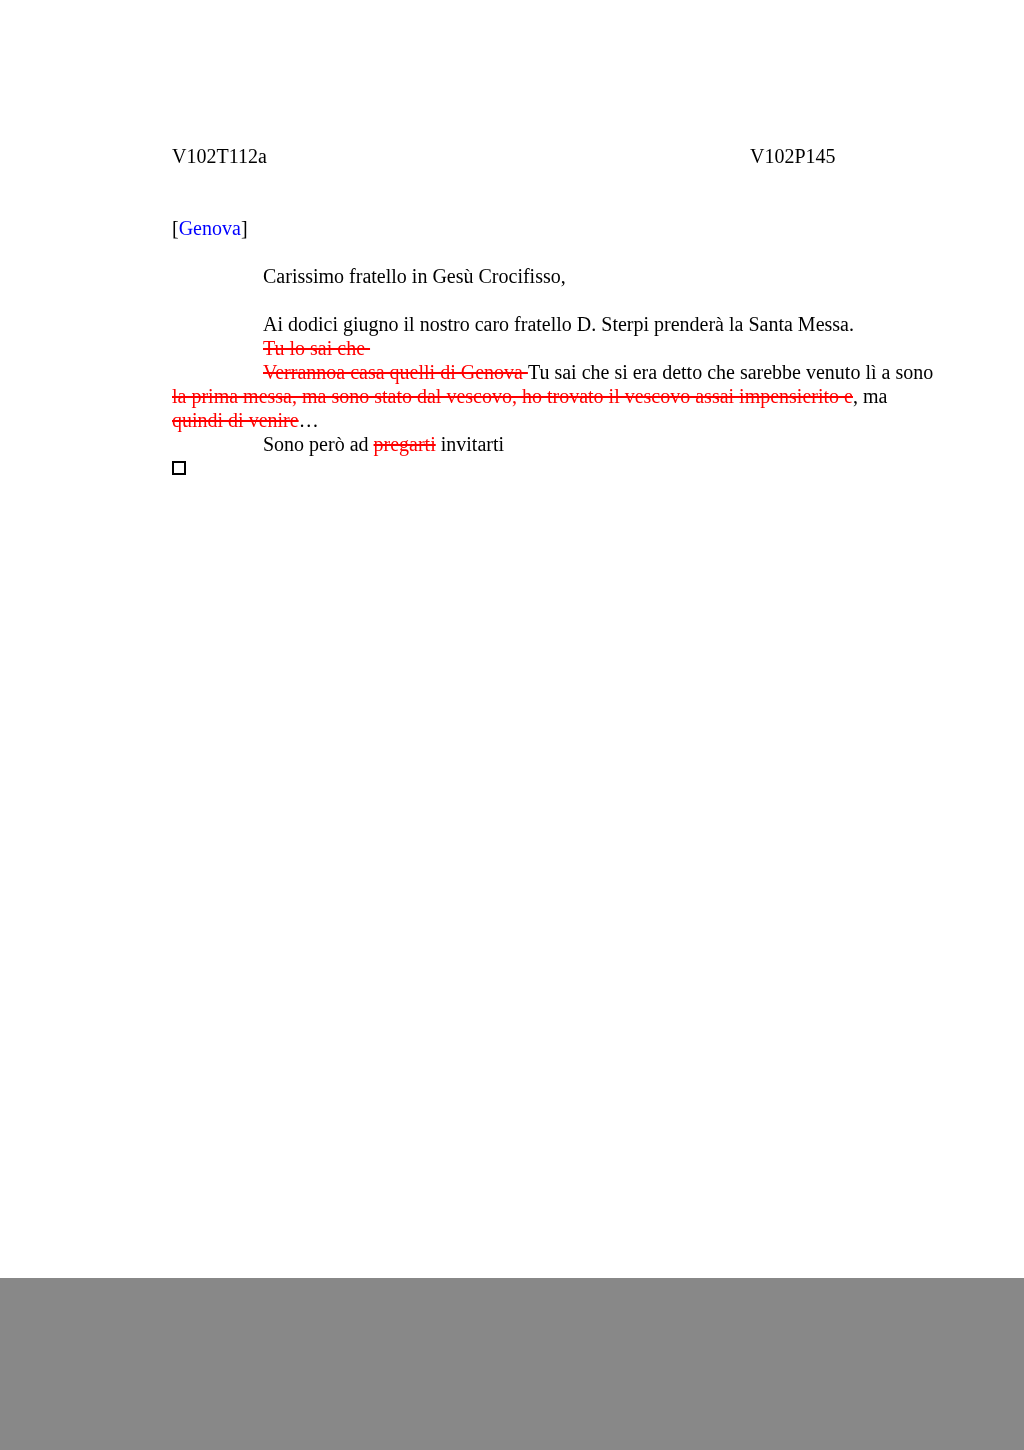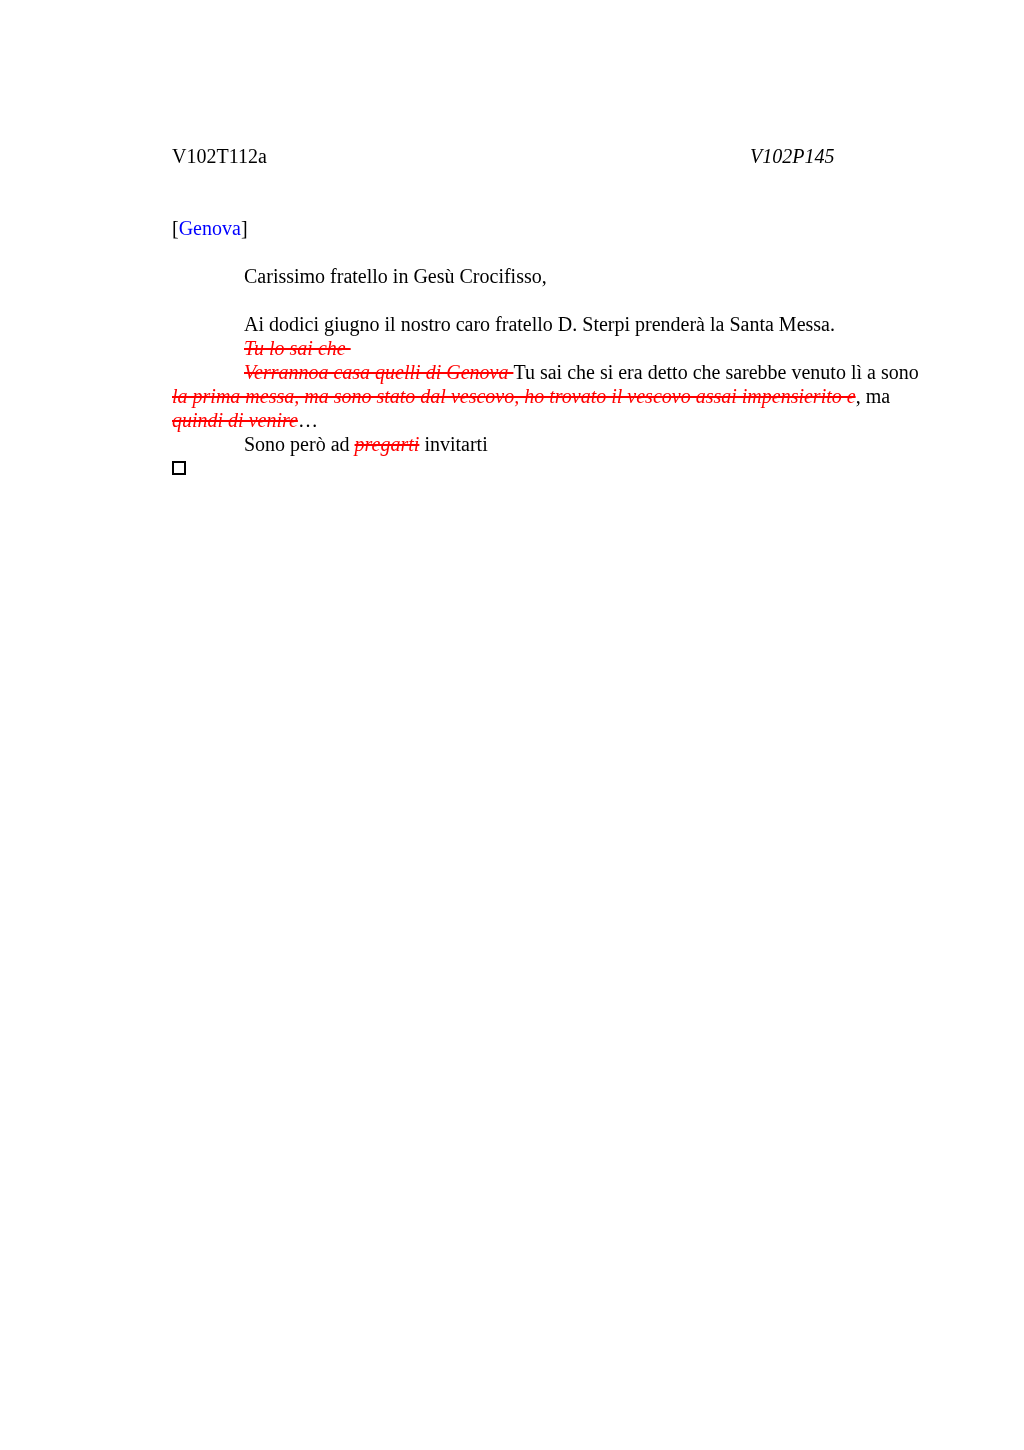--- a/index.html
+++ b/index.html
@@ -8,40 +8,39 @@
     --text-color: #000000;
     --accent-blue: #0000ff;
     --deleted-red: #ff0000;
   }
   * { margin: 0; padding: 0; box-sizing: border-box; }
   html, body { background: #888; }
   body { width: 1024px; }
   .page {
     position: relative;
     width: 1024px;
-    height: 1450px;
+    height: 1278px;
     background: var(--page-bg);
     color: var(--text-color);
     font-family: "Liberation Serif", "DejaVu Serif", serif;
     font-size: 20px;
     line-height: 24px;
     padding: 144px 90px 0 172px;
     overflow: hidden;
   }
   .line { white-space: nowrap; }
   .blank { height: 24px; }
-  .indent { margin-left: 72px; }
+  .indent { margin-left: 91px; }
   .header-line { position: relative; }
-  .header-right { position: absolute; left: 578px; top: 0; font-style: italic; }
+  .header-right { position: absolute; left: 578px; top: 0; }
   .blue { color: var(--accent-blue); }
   .del {
     color: var(--deleted-red);
     text-decoration: line-through;
     text-decoration-thickness: 2px;
-    font-style: italic;
   }
   .empty-box {
     display: inline-block;
     width: 14px;
     height: 14px;
     border: 2px solid var(--text-color);
     background: var(--page-bg);
   }
 </style>
 </head>

